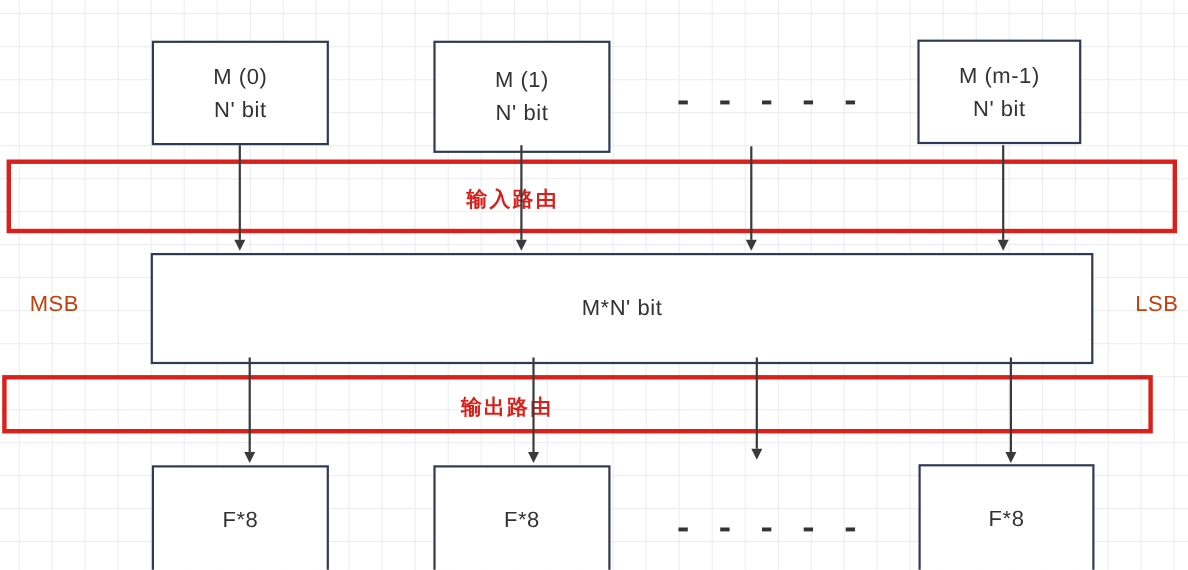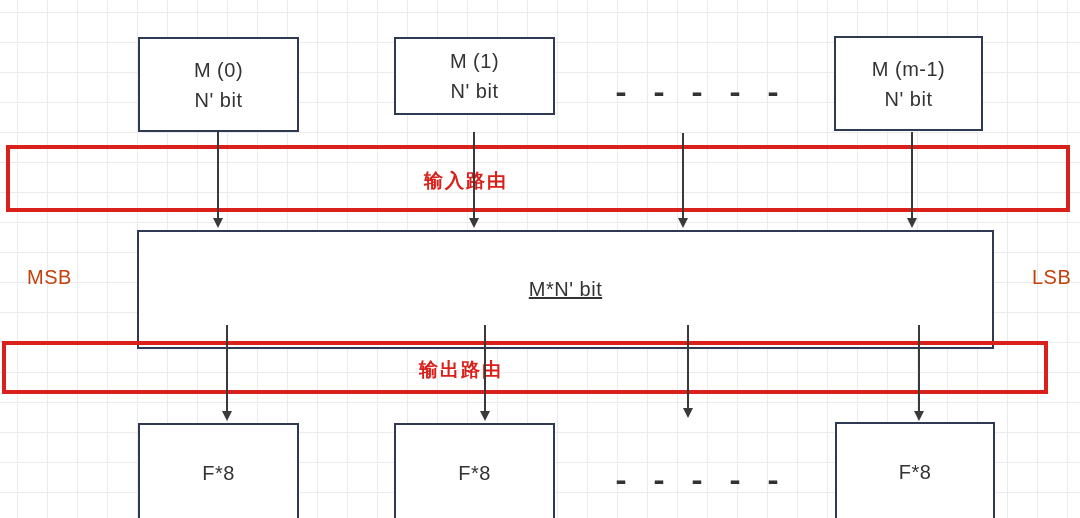--- a/index.html
+++ b/index.html
@@ -53,41 +53,41 @@
 </style>
 </head>
 <body>
 
 <div class="stage">
 
   <div class="node" style="left:138px;top:37px;width:161px;height:95px;">
     <div>M (0)</div>
     <div>N' bit</div>
   </div>
-  <div class="node" style="left:394px;top:37px;width:161px;height:78px;">
+  <div class="node" style="left:394px;top:37px;width:161px;height:102px;">
     <div>M (1)</div>
     <div>N' bit</div>
   </div>
   <div class="node" style="left:834px;top:36px;width:149px;height:95px;">
     <div>M (m-1)</div>
     <div>N' bit</div>
   </div>
 
   <span class="ellipsis" style="left:612px;top:79px;">- - - - -</span>
 
   <div class="routing-band" style="left:6px;top:145px;width:1064px;height:67px;"></div>
   <span class="routing-label" style="left:424px;top:168px;">输入路由</span>
 
   <div class="arrow" style="left:217px;top:132px;height:86px;"></div>
   <div class="arrow" style="left:473px;top:132px;height:86px;"></div>
   <div class="arrow" style="left:682px;top:133px;height:85px;"></div>
   <div class="arrow" style="left:911px;top:132px;height:86px;"></div>
 
   <span class="side-label" style="left:27px;top:266px;">MSB</span>
-  <div class="bus" style="left:137px;top:230px;width:857px;height:119px;text-decoration:underline;">
+  <div class="bus" style="left:137px;top:230px;width:857px;height:101px;">
     <span>M*N' bit</span>
   </div>
   <span class="side-label" style="left:1032px;top:266px;">LSB</span>
 
   <div class="routing-band" style="left:2px;top:341px;width:1046px;height:53px;"></div>
   <span class="routing-label" style="left:419px;top:357px;">输出路由</span>
 
   <div class="arrow" style="left:226px;top:325px;height:86px;"></div>
   <div class="arrow" style="left:484px;top:325px;height:86px;"></div>
   <div class="arrow" style="left:687px;top:325px;height:83px;"></div>

